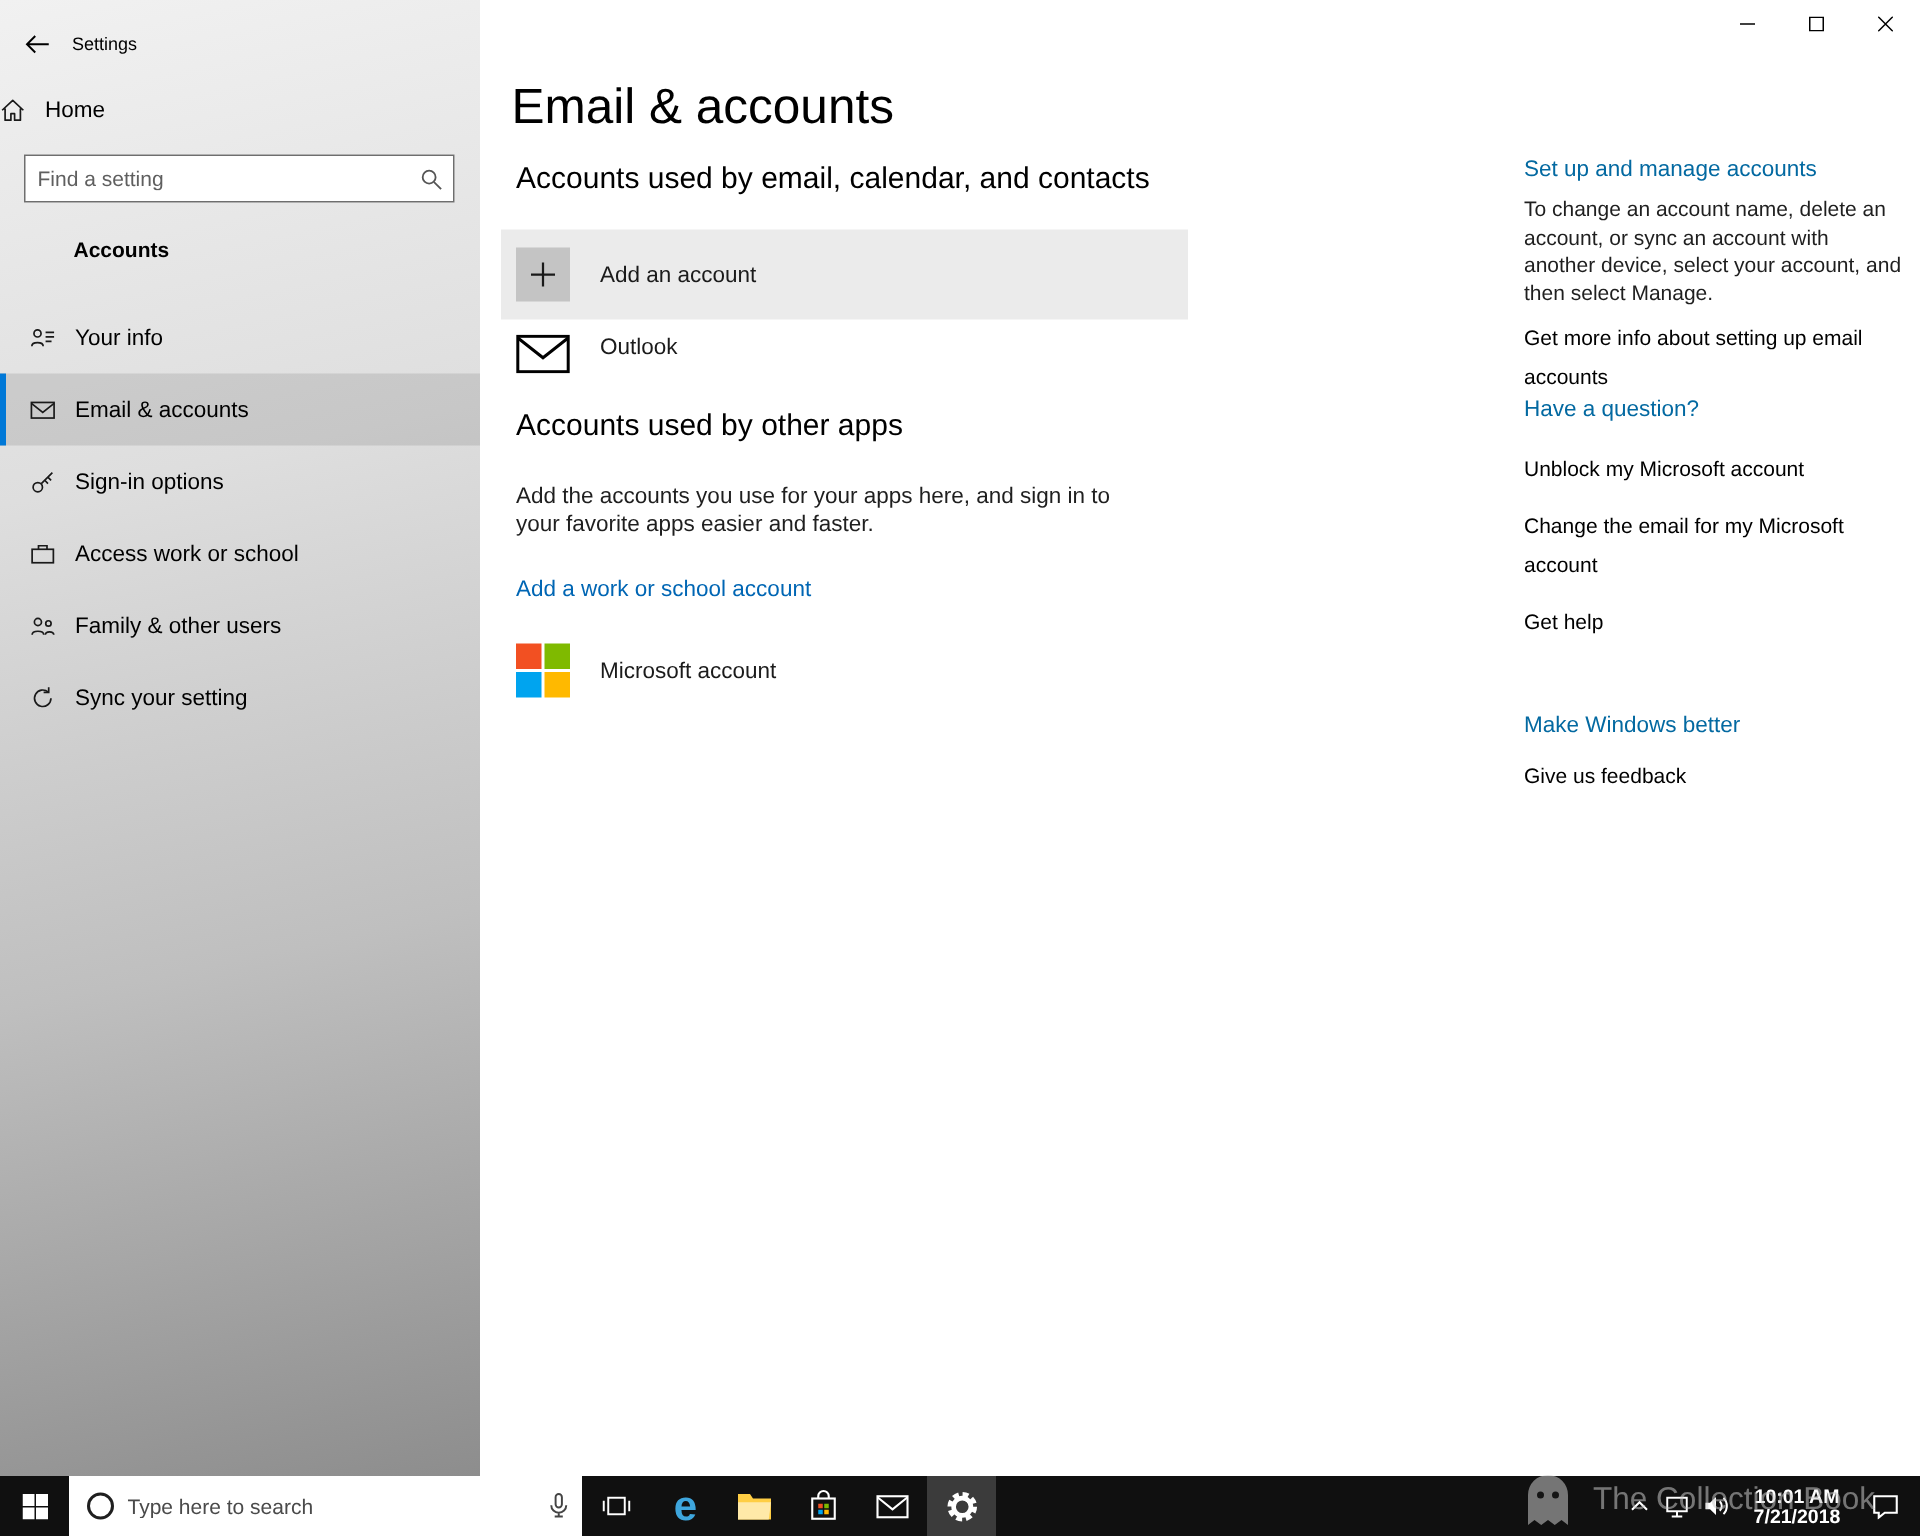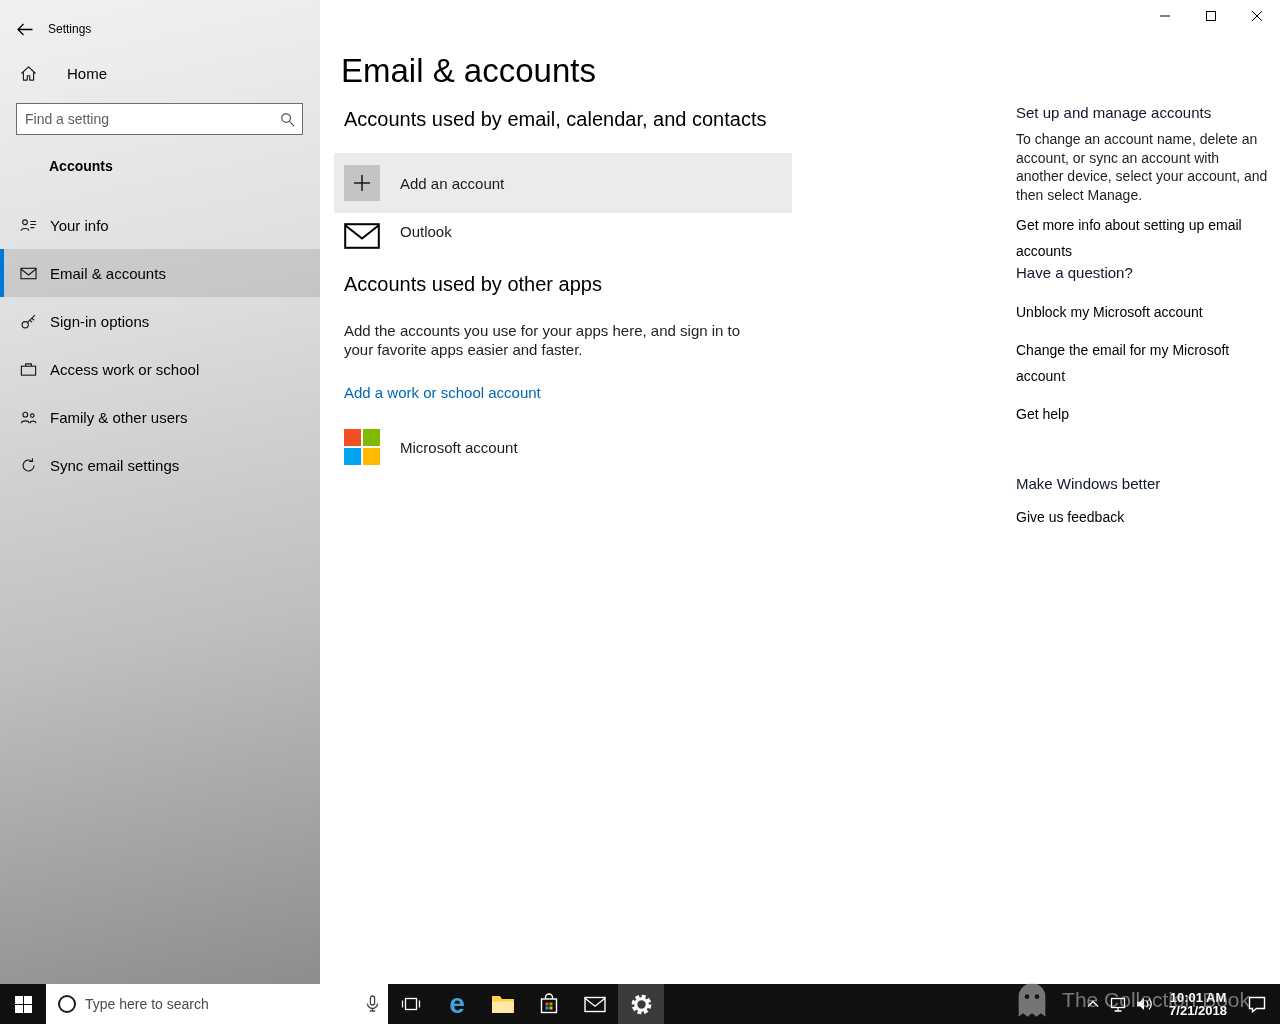--- a/index.html
+++ b/index.html
@@ -8,21 +8,21 @@
   button{font-family:inherit;background:none;border:none;cursor:pointer;color:inherit;}
   a{cursor:pointer;text-decoration:none;}
 
   
   .sidebar{position:absolute;left:0;top:0;width:320px;height:984px;
     background:linear-gradient(168deg,#f1f1f1 0%,#dedede 32%,#bfbfbf 64%,#8d8d8d 100%);}
   .titlebar{position:absolute;top:12px;left:0;height:34px;display:flex;align-items:center;}
   .back-btn{width:48px;height:34px;display:flex;align-items:center;justify-content:center;}
   .app-title{font-size:12px;color:#000;}
   .home-row{position:absolute;top:52px;left:0;width:100%;height:42px;display:flex;align-items:center;
-    padding-left:20px;gap:30px;cursor:pointer;font-size:15px;color:#000;}
+    gap:13px;cursor:pointer;font-size:15px;color:#000;}
   .search-box{position:absolute;top:103px;left:16px;width:287px;height:32px;background:#fff;
     border:1px solid #6e6e6e;display:flex;align-items:center;}
   .search-box input{flex:1;height:100%;border:none;outline:none;background:transparent;
     padding:0 8px;font-size:14px;font-family:inherit;color:#000;}
   .search-box input::placeholder{color:#5f5f5f;}
   .search-glyph{width:30px;display:flex;justify-content:center;align-items:center;}
   .section-label{position:absolute;top:158px;left:17px;font-size:14px;font-weight:bold;color:#000;margin-left:32px;}
   .side-nav{position:absolute;top:201px;left:0;width:100%;}
   .nav-item{position:relative;height:48px;display:flex;align-items:center;padding-left:20px;gap:13px;
     font-size:15px;color:#000;cursor:pointer;}
@@ -46,21 +46,21 @@
   .body-text{margin-top:25px;font-size:15px;line-height:19px;color:#1f1f1f;width:412px;}
   .link{color:#0066b4;font-size:15px;display:inline-block;}
   .work-link{margin-top:25px;}
   .ms-row{margin-top:27px;display:flex;align-items:center;gap:20px;cursor:pointer;}
   .ms-logo{width:36px;height:36px;display:grid;grid-template-columns:17px 17px;grid-template-rows:17px 17px;gap:2px;}
   .ms-logo span{display:block;}
   .ms-r{background:#f25022;} .ms-g{background:#7fba00;} .ms-b{background:#00a4ef;} .ms-y{background:#ffb900;}
 
   
   .col-help{position:absolute;left:696px;top:104px;width:252px;}
-  .help-heading{font-size:15px;font-weight:400;color:#0f172a;}
+  .help-heading{font-size:15px;font-weight:400;color:#0369a1;}
   .help-body{margin-top:9px;font-size:14px;line-height:18.5px;color:#1f1f1f;}
   .help-link{font-size:14px;line-height:26px;color:#000000;display:inline-block;}
   .gap8{margin-top:8px;} .gap12{margin-top:12px;} .gap18{margin-top:18px;}
   .blk-question{} .blk-feedback{margin-top:48px;}
 
   
   .taskbar{position:absolute;left:0;bottom:0;width:1280px;height:40px;background:#101010;
     display:flex;align-items:stretch;z-index:5;}
   .tb-btn{width:46px;display:flex;align-items:center;justify-content:center;}
   .tb-btn.active{background:rgba(255,255,255,0.18);}
@@ -149,21 +149,21 @@
             <circle cx="13" cy="7" r="1.9" fill="none" stroke="#1a1a1a" stroke-width="1.2"></circle>
             <path d="M10.8 15c.3-2.8 5.7-2.8 6 0" fill="none" stroke="#1a1a1a" stroke-width="1.2"></path>
           </svg>
         <span>Family &amp; other users</span>
       </div>
       <div class="nav-item">
         <svg class="icon17" viewBox="0 0 18 18">
             <path d="M14.8 9A5.8 5.8 0 1 1 12.9 4.7" fill="none" stroke="#1a1a1a" stroke-width="1.2"></path>
             <path d="M13.2 1.2v3.6H9.6" fill="none" stroke="#1a1a1a" stroke-width="1.2"></path>
           </svg>
-        <span>Sync email settings</span>
+        <span>Sync your setting</span>
       </div>
     </nav>
   </aside>
 
   <main class="content">
     <div class="win-controls">
       <button class="win-btn">
         <svg width="10" height="10" viewBox="0 0 10 10">
             <path d="M0 5h10" stroke="#000" stroke-width="1"></path>
           </svg>

